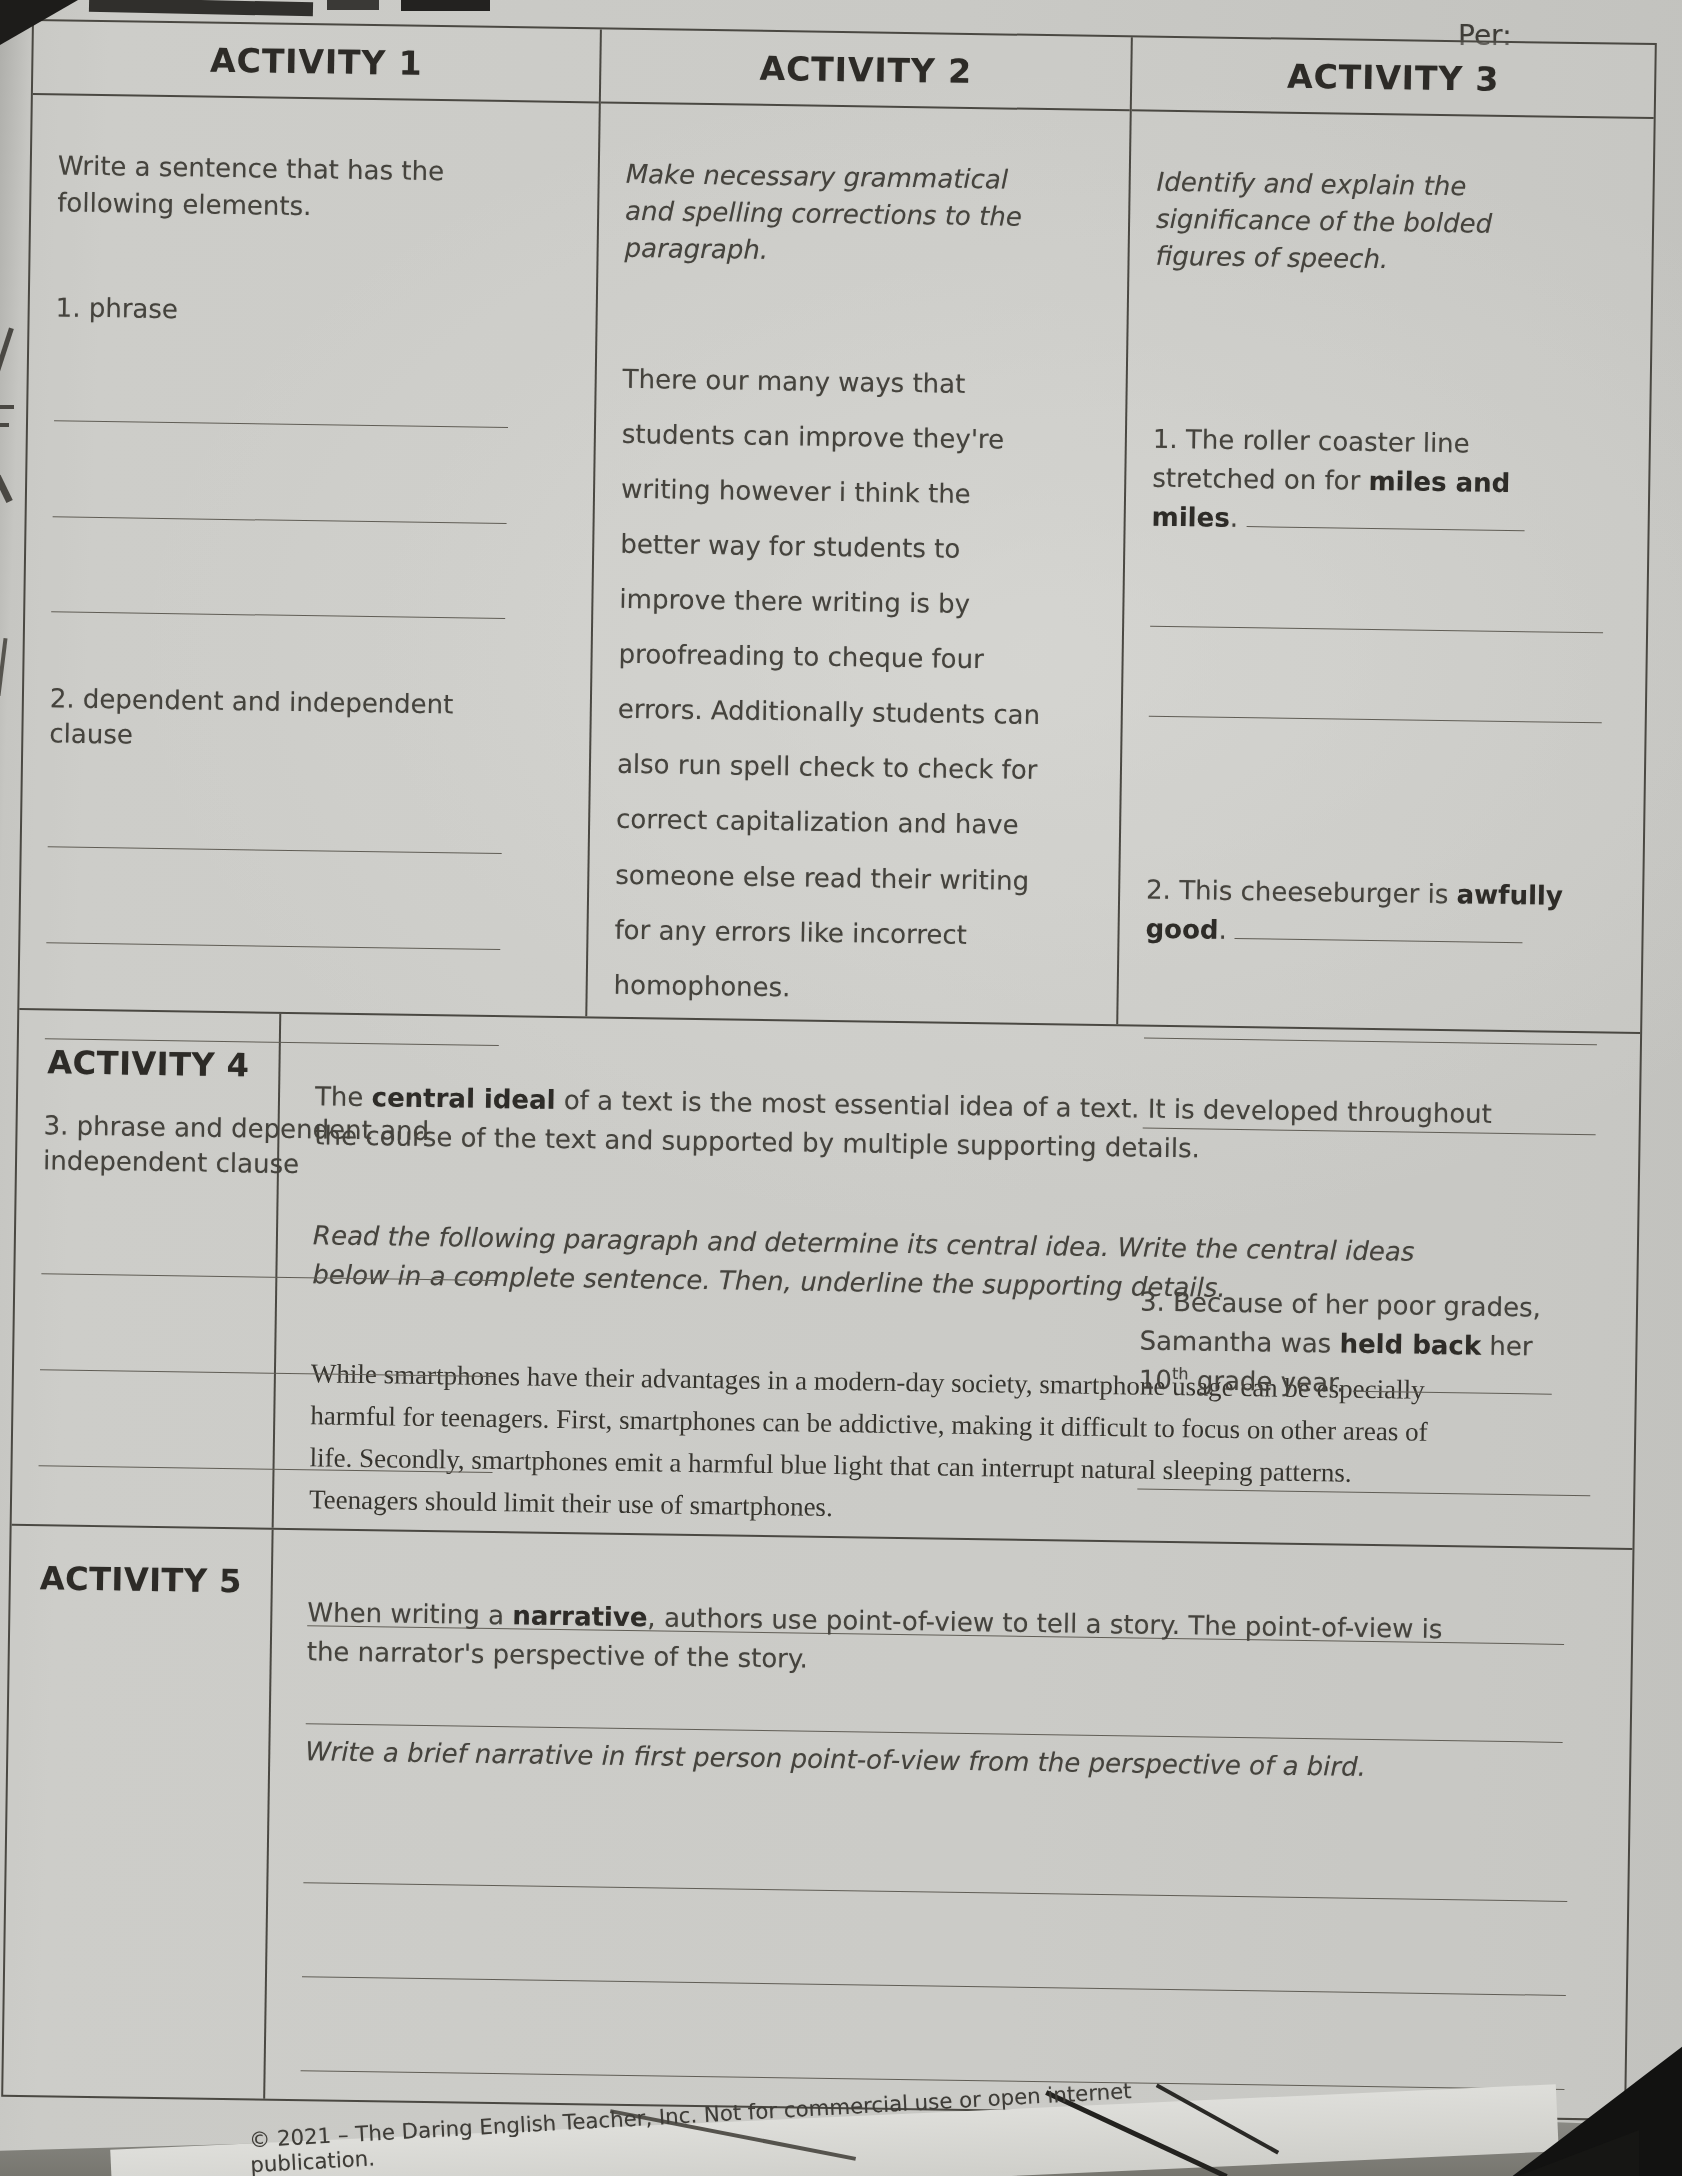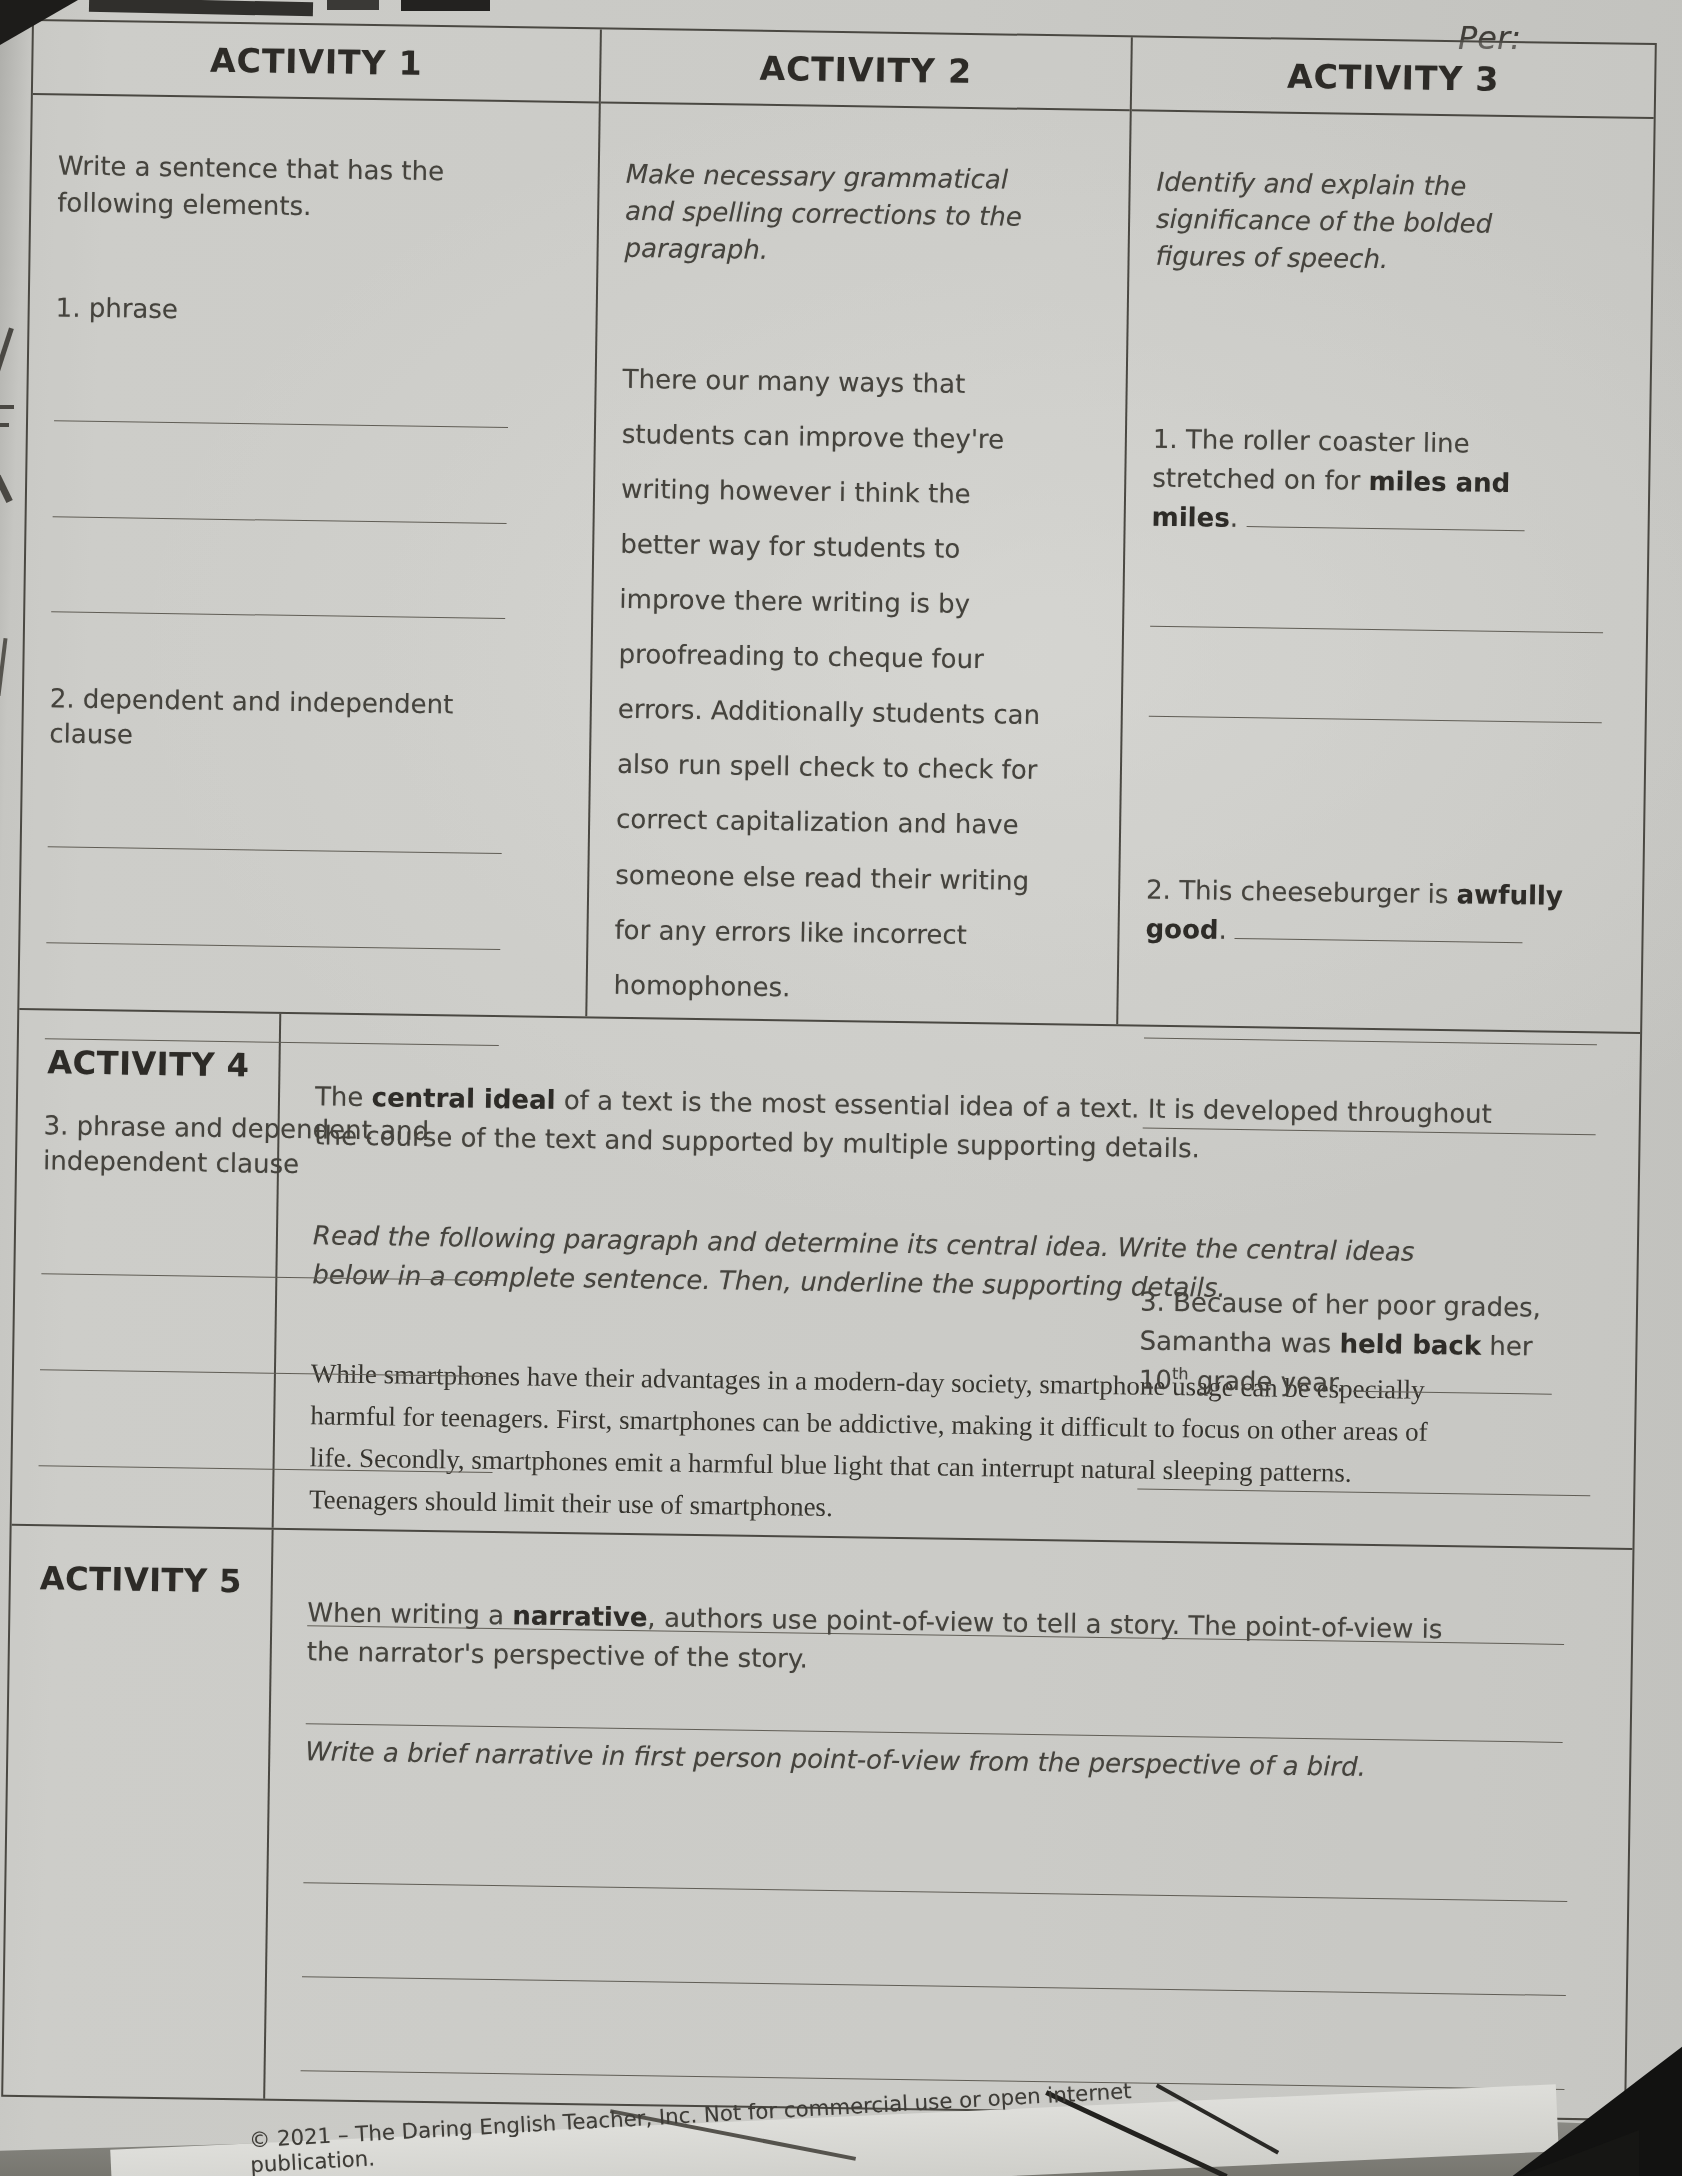--- a/index.html
+++ b/index.html
@@ -39,21 +39,21 @@
   .actlabel{width:262px;border-right:2.8px solid #4a4842;box-sizing:border-box;
     text-align:center;padding-top:33px;font-size:32px;font-weight:bold;color:#2d2b27;letter-spacing:0.5px;}
   .actbody{flex:1;padding:24px 41px 0 35px;font-size:26px;line-height:1.5;white-space:pre-line;}
   .def{margin:0;}
   .instr4{margin:22px 0 0 0;}
   .passage{margin:20.4px 0 0 0;font-family:"Liberation Serif",serif;font-size:27px;line-height:1.55;color:#37352f;}
   .b4a{margin-top:65px;width:98%;} .b4b{margin-top:58px;width:98%;}
   .b5f{margin-top:72px;width:98.5%;} .b5{margin-top:54px;width:98.5%;}
   b{color:#2e2c28;}
 
-  .per{position:absolute;left:1458px;top:18.6px;font-size:32px;color:#3f3d38;font-style:italic;}
+  .per{position:absolute;left:1458px;top:18.6px;font-size:28px;color:#3f3d38;}
   .footer{position:absolute;left:249px;top:2102px;width:909px;font-size:21.3px;color:#3e3c37;
     transform:rotate(-3.2deg);z-index:6;}
 
   
   .dec{position:absolute;z-index:5;}
   .tl-wedge{left:0;top:0;width:78px;height:45px;background:#1d1c1a;clip-path:polygon(0 0,100% 0,0 100%);}
   .top-bar{left:89px;top:0;width:224px;height:14px;background:#302f2c;transform:rotate(1.2deg);}
   .top-bar2{left:327px;top:0;width:52px;height:10.2px;background:#3a3936;}
   .top-glyph{left:401px;top:0;width:89px;height:11px;background:#232220;}
   .edge-mark1{left:1.9px;top:327px;width:4.6px;height:45px;background:#4a4843;transform:rotate(18deg);}

